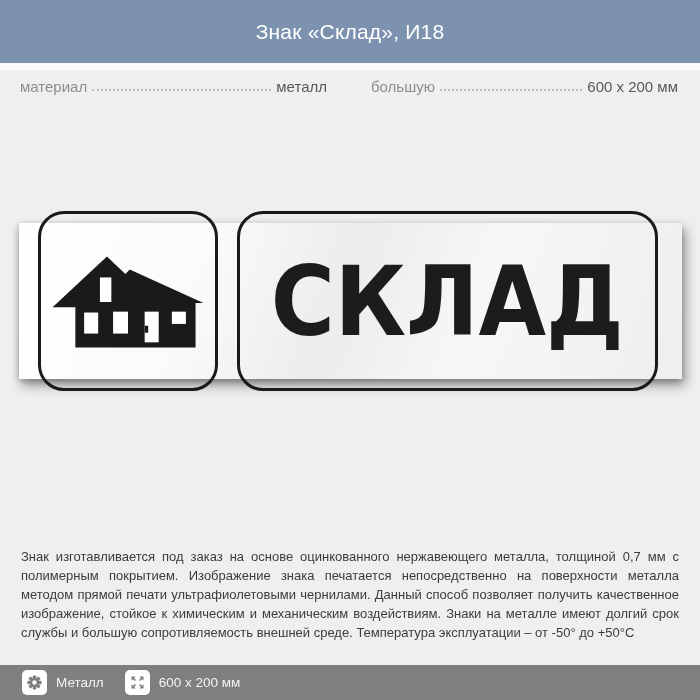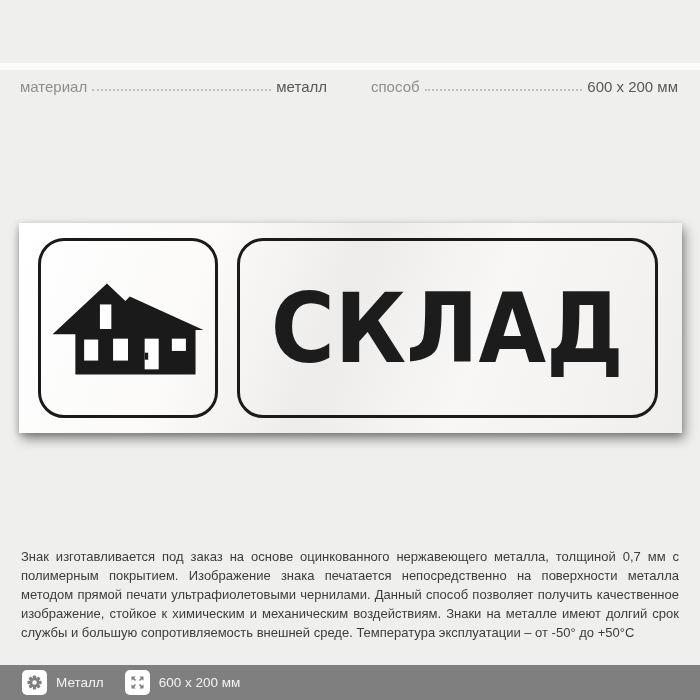--- a/index.html
+++ b/index.html
@@ -31,21 +31,21 @@
   }
   .attr { flex:1; display:flex; align-items:baseline; font-size:15px; min-width:0; }
   .attr-label { color:#8e8e8e; white-space:nowrap; }
   .attr-dots {
     flex:1; border-bottom:2px dotted #bdbdbd;
     margin:0 5px; transform:translateY(-4px); align-self:flex-end; min-width:10px;
   }
   .attr-value { color:#585858; white-space:nowrap; }
   
   .plate {
-    position:absolute; top:223px; left:19px; width:663px; height:210px;
+    position:absolute; top:223px; left:19px; width:663px; height:156px;
     background:linear-gradient(110deg,#ffffff 0%,#fbfaf9 28%,#edecea 48%,#f8f7f6 68%,#efeeed 100%);
     box-shadow:3px 6px 11px rgba(0,0,0,0.42), -1px 2px 6px rgba(0,0,0,0.18);
     display:flex; align-items:center; box-sizing:border-box;
     padding:0 24px 0 19px; gap:19px;
   }
   .icon-box {
     width:180px; height:180px; flex:0 0 auto;
     border:3px solid #1a1a1a; border-radius:26px;
     display:flex; align-items:center; justify-content:center; box-sizing:border-box;
   }
@@ -79,30 +79,33 @@
     display:flex; align-items:center; justify-content:center; flex:0 0 auto;
   }
   .chip svg { width:17px; height:17px; display:block; }
   .chip-label { color:#f4f4f4; font-size:13.5px; white-space:nowrap; }
 </style>
 </head>
 <body>
 
 <div class="stage">
 
+  <header class="header">
+    <h1>Знак «Склад», И18</h1>
+  </header>
   <div class="header-sep"></div>
 
   <div class="attrs">
     <div class="attr">
       <span class="attr-label">материал</span>
       <span class="attr-dots"></span>
       <span class="attr-value">металл</span>
     </div>
     <div class="attr">
-      <span class="attr-label">способ</span>
+      <span class="attr-label">большую</span>
       <span class="attr-dots"></span>
       <span class="attr-value">600 x 200 мм</span>
     </div>
   </div>
 
   <div class="plate">
     <div class="icon-box">
       <svg class="house-svg" viewBox="5 33 182 114" aria-hidden="true">
         <path fill="#1a1a1a" d="M 10 96 L 72 38 L 93 58 L 98 53 L 182 91 L 173 91 L 173 142 L 36 142 L 36 96 Z"></path>
         <rect fill="#ffffff" x="64" y="62" width="13" height="28"></rect>

